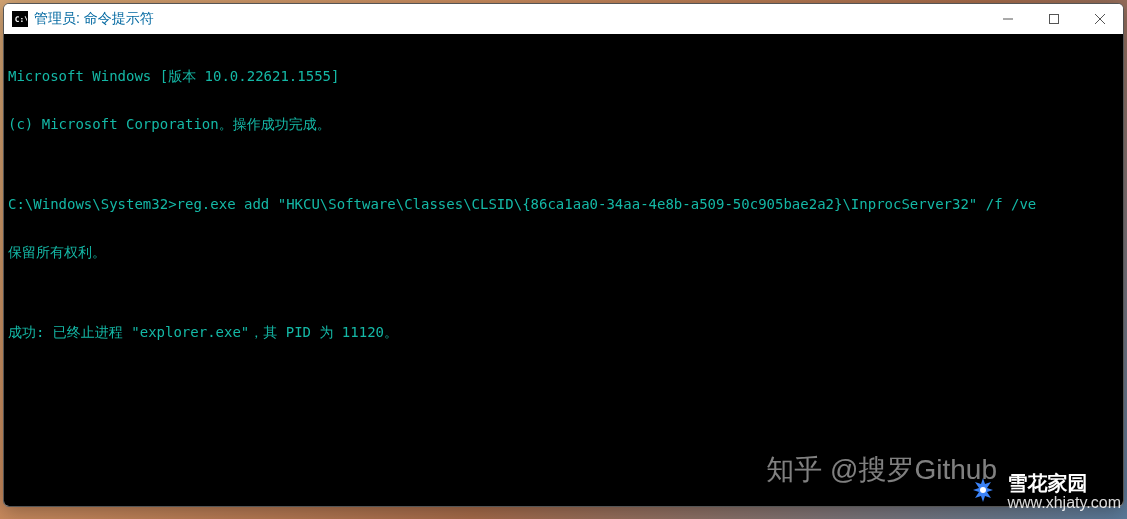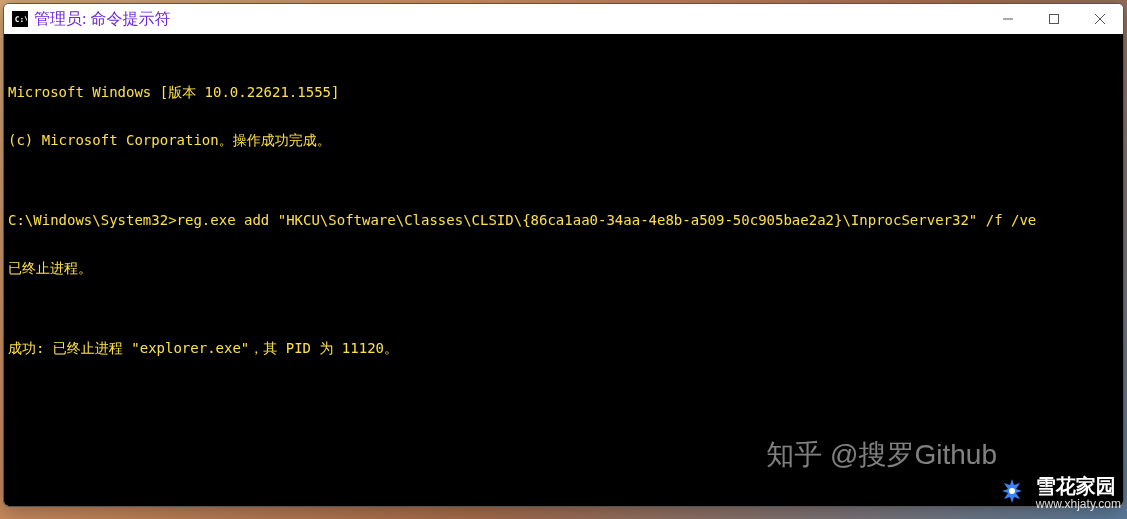--- a/index.html
+++ b/index.html
@@ -39,56 +39,55 @@
       background: #000;
       margin-right: 6px;
       display: flex;
       align-items: center;
       justify-content: center;
       font-size: 9px;
       color: #fff;
       font-weight: bold;
     }
     .titlebar-text {
-      font-size: 16px;
-      color: #6d28d9;
+      font-size: 14px;
+      color: #0369a1;
       flex: 1;
-      font-family: Liberation Serif, serif;
     }
     .window-controls {
       display: flex;
       margin-right: -8px;
     }
     .window-control {
       width: 46px;
       height: 30px;
       display: flex;
       align-items: center;
       justify-content: center;
       color: #555;
       cursor: pointer;
     }
     .terminal {
       flex: 1;
       background: #000000;
-      color: #fde047;
+      color: #14b8a6;
       font-family: 'NSimSun', 'SimSun', 'Consolas', monospace;
       font-size: 14px;
       line-height: 16px;
-      padding: 18px 4px;
+      padding: 2px 4px;
       white-space: pre;
       overflow: hidden;
       position: relative;
     }
     .terminal-line {
       white-space: pre;
     }
     .watermark1 {
       position: absolute;
-      bottom: 45px;
+      bottom: 30px;
       right: 130px;
       color: rgba(255,255,255,0.5);
       font-size: 28px;
       font-weight: 400;
       pointer-events: none;
     }
     .watermark2 {
       position: absolute;
       bottom: 8px;
       right: 6px;
@@ -108,21 +107,21 @@
       display: flex;
       flex-direction: column;
       color: #fff;
     }
     .wm2-main {
       font-size: 20px;
       font-weight: bold;
       line-height: 1;
     }
     .wm2-sub {
-      font-size: 12px;
+      font-size: 16px;
       line-height: 1;
       margin-top: 2px;
       color: rgba(255,255,255,0.85);
     }
     .cursor-block {
       display: inline-block;
       width: 8px;
       height: 14px;
       vertical-align: text-bottom;
     }
@@ -156,21 +155,21 @@
             <line x1="10" y1="0" x2="0" y2="10" stroke="currentColor" stroke-width="1"></line>
           </svg>
       </div>
     </div>
   </div>
   <div class="terminal">
     <div class="terminal-line">Microsoft Windows [版本 10.0.22621.1555]</div>
     <div class="terminal-line">(c) Microsoft Corporation。操作成功完成。</div>
     <div class="terminal-line"></div>
     <div class="terminal-line">C:\Windows\System32&gt;reg.exe add "HKCU\Software\Classes\CLSID\{86ca1aa0-34aa-4e8b-a509-50c905bae2a2}\InprocServer32" /f /ve</div>
-    <div class="terminal-line">已终止进程。</div>
+    <div class="terminal-line">保留所有权利。</div>
     <div class="terminal-line"></div>
     <div class="terminal-line">成功: 已终止进程 "explorer.exe"，其 PID 为 11120。</div>
     <div class="terminal-line"></div>
     <div class="terminal-line"><span class="cursor-block"></span></div>
   </div>
 </div>
 
 <div class="watermark1">知乎 @搜罗Github</div>
 
 <div class="watermark2">

